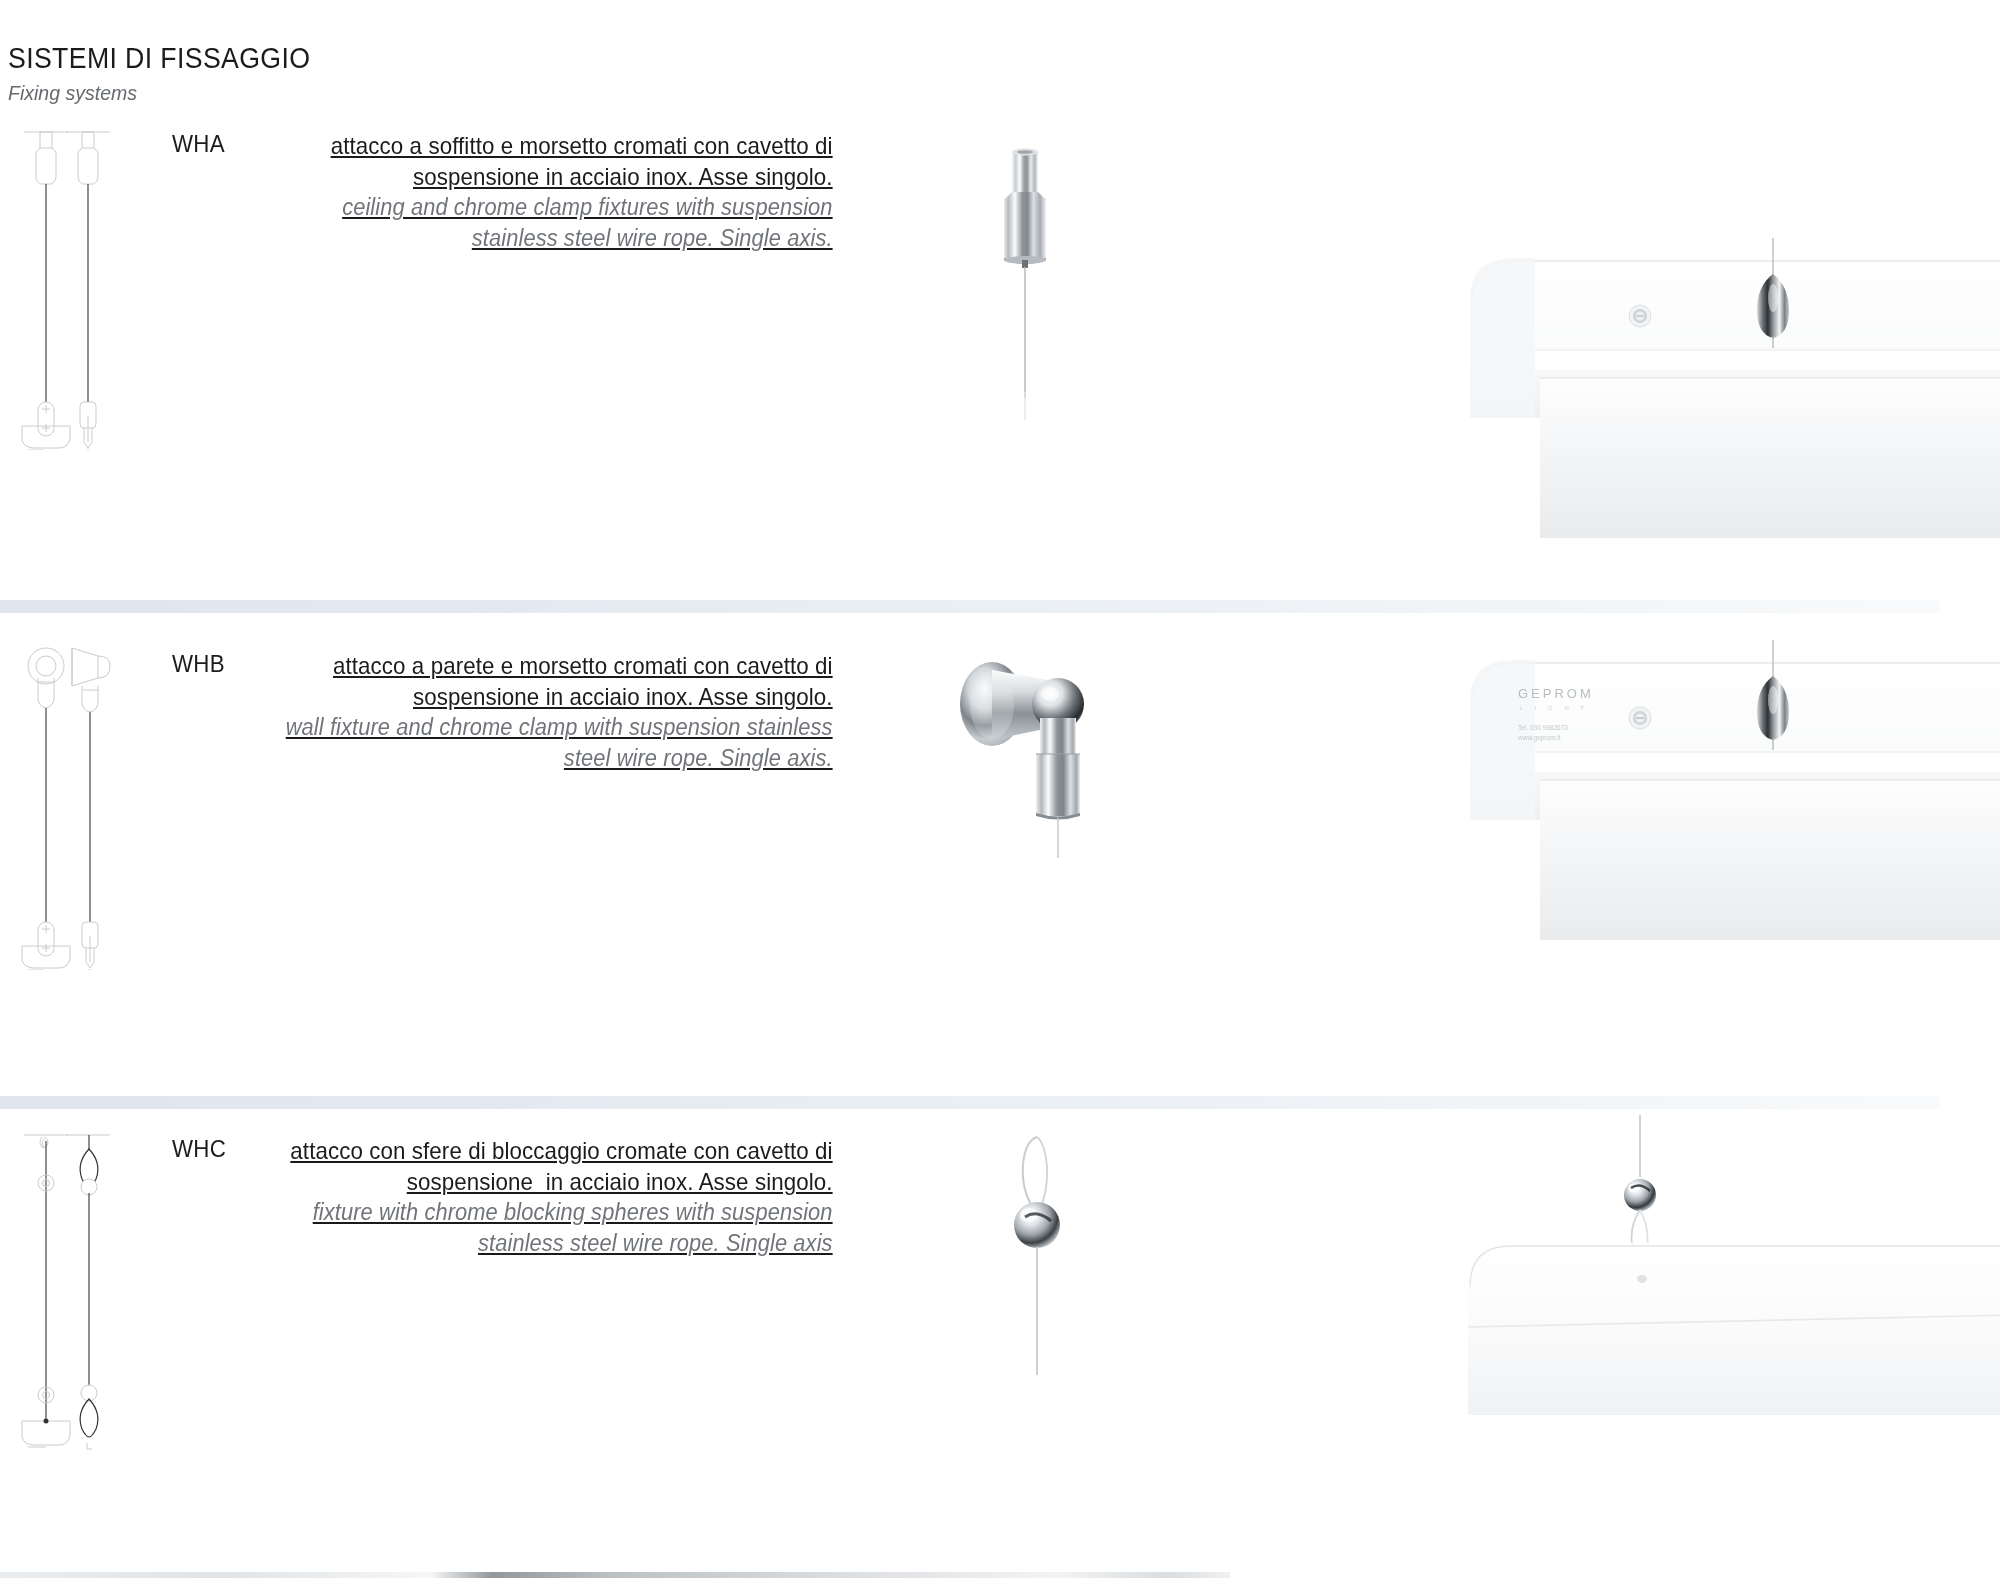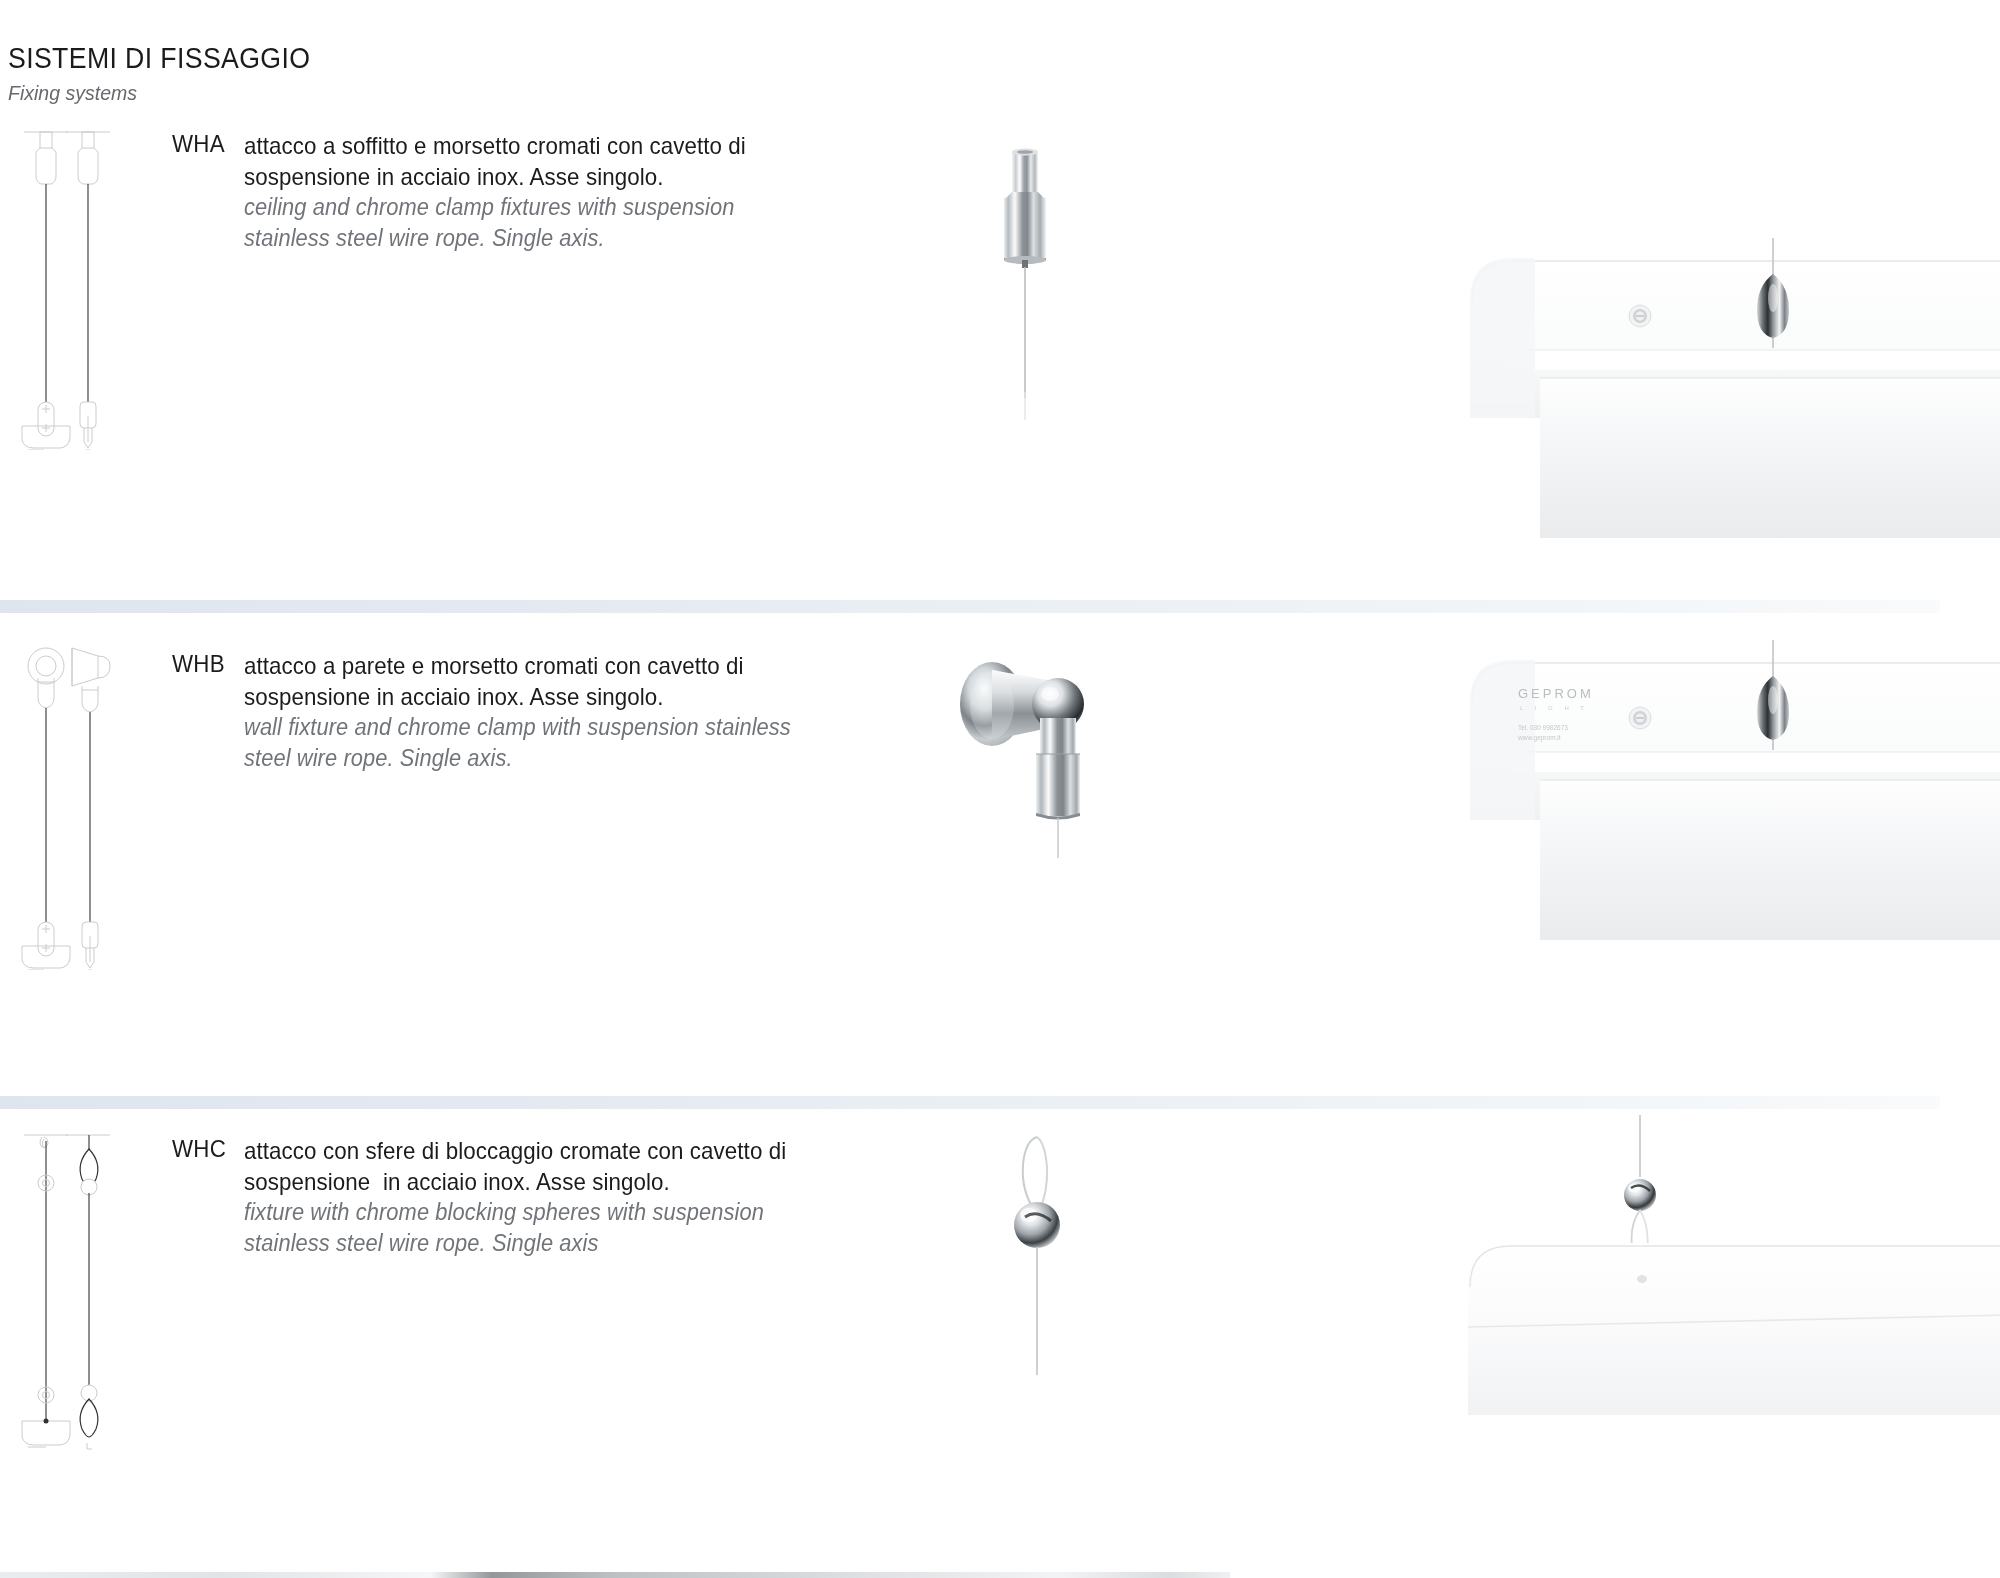--- a/index.html
+++ b/index.html
@@ -44,20 +44,21 @@
     transform: scaleX(0.93);
     transform-origin: left center;
     white-space: nowrap;
   }
 
   
   .section {
     position: absolute;
     left: 0;
     width: 1642px;
+    text-align: right;
   }
   .sec-wha { top: 120px;  height: 460px; }
   .sec-whb { top: 640px;  height: 460px; }
   .sec-whc { top: 1125px; height: 440px; }
 
   
   .divider {
     position: absolute;
     left: 0;
     width: 1940px;
@@ -99,23 +100,24 @@
     top: 0;
     font-size: 24px;
     color: #1b1b1b;
     letter-spacing: 0.3px;
     transform: scaleX(0.93);
     transform-origin: left center;
     white-space: nowrap;
   }
   .desc {
     position: absolute;
-    left: 244px;
+    left: 256px;
     top: 0;
     width: 620px;
+    text-decoration: underline;
   }
   .it-line {
     font-size: 24px;
     color: #1b1b1b;
     line-height: 31px;
     letter-spacing: 0.1px;
     transform: scaleX(0.93);
     transform-origin: left center;
     white-space: pre;
   }

